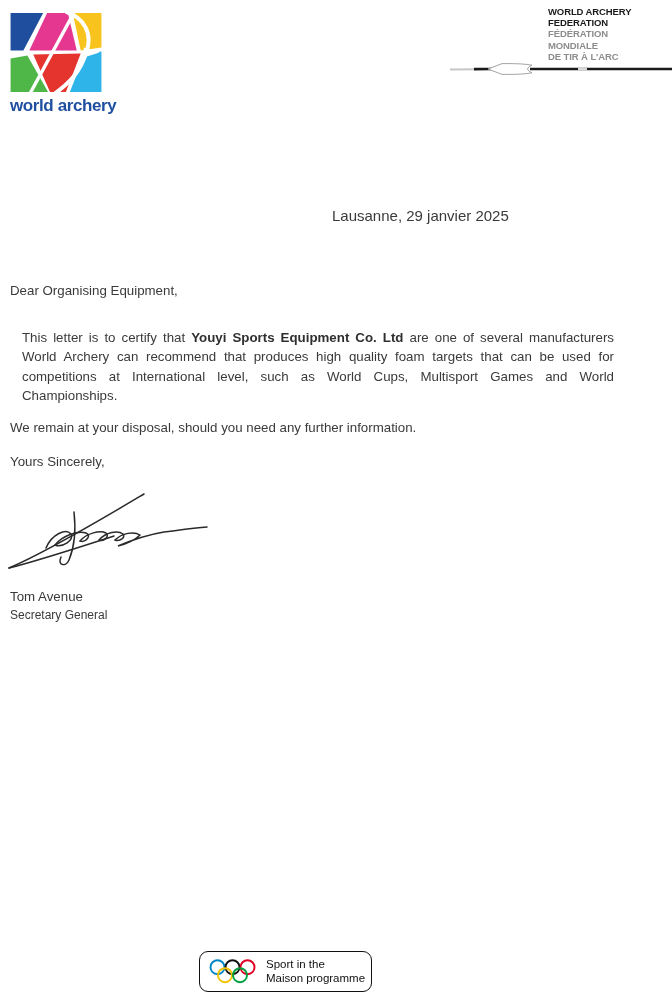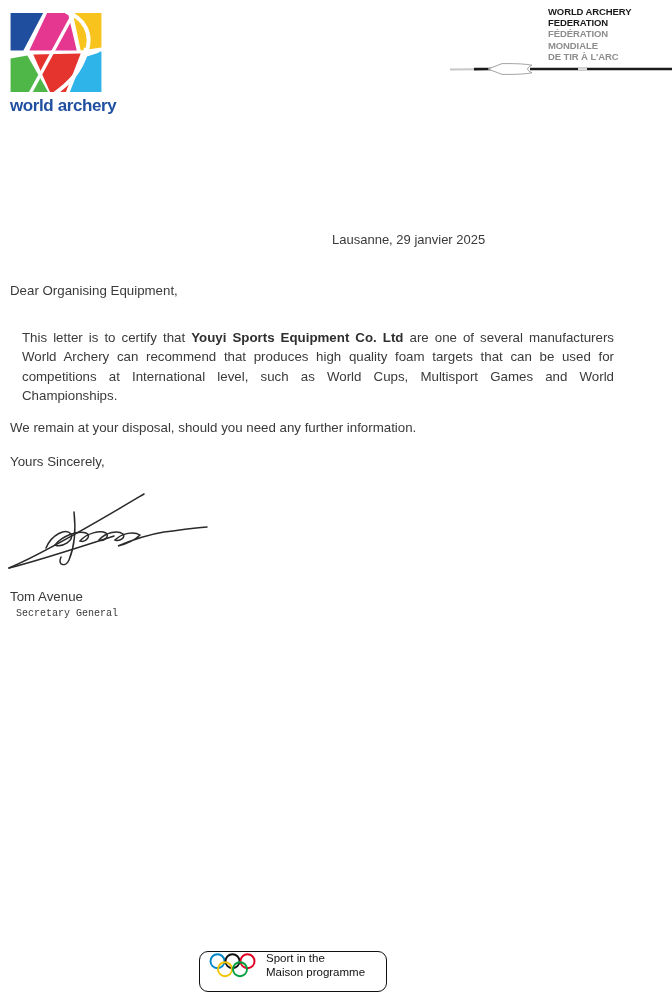--- a/index.html
+++ b/index.html
@@ -16,37 +16,37 @@
   }
   
   .org-names { position:absolute; left:548px; top:6px; font-weight:bold;
     font-size:9.5px; line-height:11.2px; letter-spacing:-0.1px; }
   .org-en { color:#1a1a1a; }
   .org-fr { color:#8d8d8d; }
   .arrow-graphic { position:absolute; left:450px; top:62px; }
   .address { position:absolute; left:548px; top:73px; font-size:9px;
     line-height:12.2px; color:#7f7f7f; }
   
-  .date-line { position:absolute; left:332px; top:207px; font-size:13px;margin-top:25px; }
+  .date-line { position:absolute; left:332px; top:207px; font-size:15px; }
   .salutation { position:absolute; left:10px; top:283px; font-size:13.3px; }
   .body-paragraph {
     position:absolute; left:10px; top:316px; width:592px; margin:12px;
     font-size:13.3px; line-height:19.4px; text-align:justify; color:#3a3a3a;
   }
   .body-paragraph strong { color:#2f2f2f; }
   .closing-line { position:absolute; left:10px; top:420px; font-size:13.3px; }
   .sign-off { position:absolute; left:10px; top:454px; font-size:13.3px; }
   .signature { position:absolute; left:2px; top:486px; }
   .signer-name { position:absolute; left:10px; top:589px; font-size:13.3px; }
-  .signer-title { position:absolute; left:16px; top:608px; font-size:10px;font-family:Liberation Mono, monospace; }
+  .signer-title { position:absolute; left:10px; top:608px; font-size:12px; }
   
   .olympic-box {
-    position:absolute; left:199px; top:951px; width:188px; height:41px;
+    position:absolute; left:199px; top:951px; width:173px; height:41px;
     box-sizing:border-box; border:1.6px solid #111; border-radius:9px;
-    display:flex; align-items:flex-start; padding-left:9px; background:#fff;
+    display:flex; align-items:center; padding-left:9px; background:#fff;
   }
   .olympic-text { margin-left:9px; font-size:11.5px; line-height:13.6px; color:#111; }
 </style>
 </head>
 <body>
 
 <div class="page">
 
   <div class="logo-block">
     <svg class="logo-square" width="92" height="85" viewBox="0 0 92 86" xmlns="http://www.w3.org/2000/svg">

